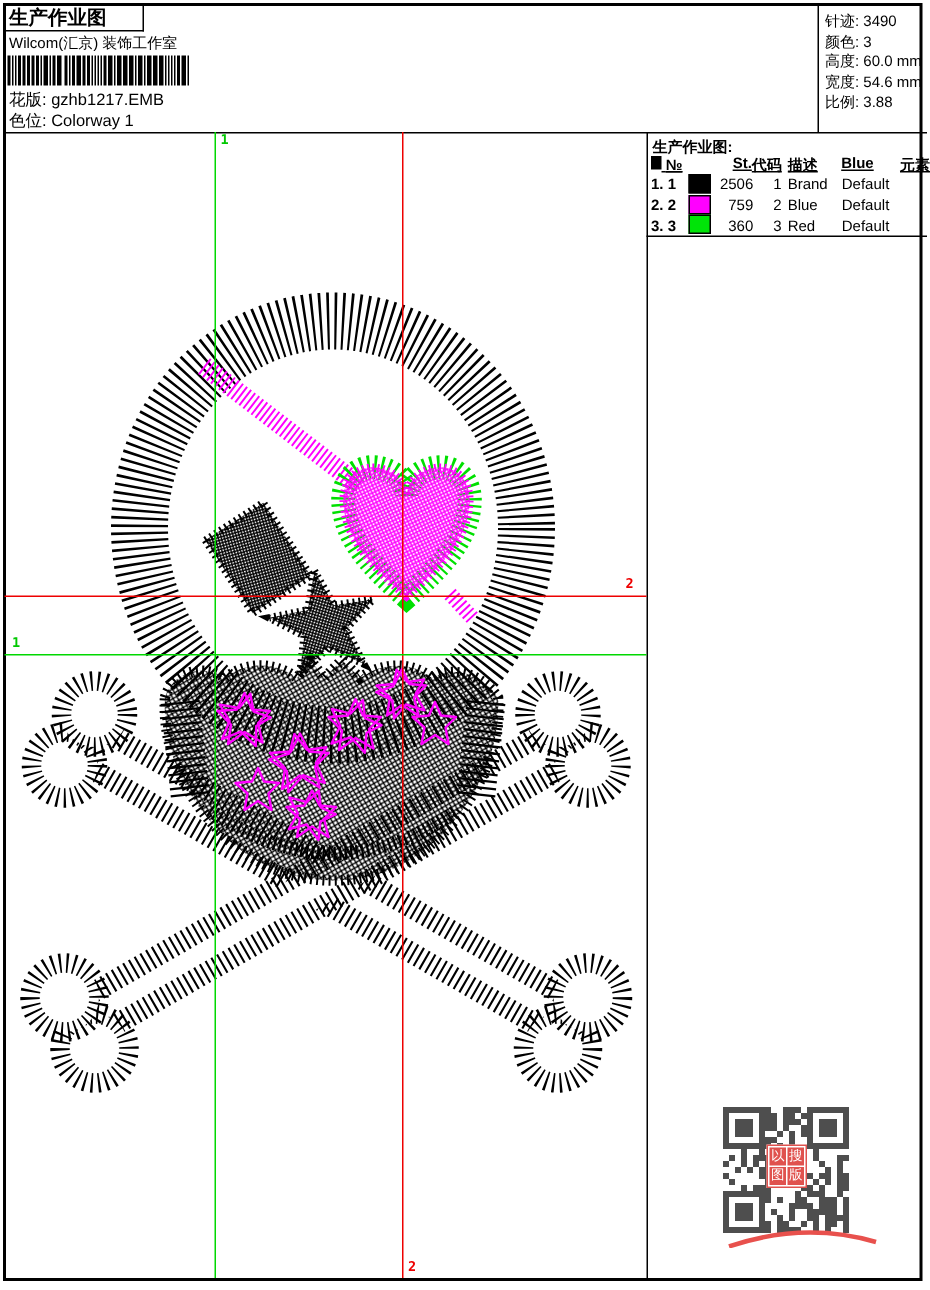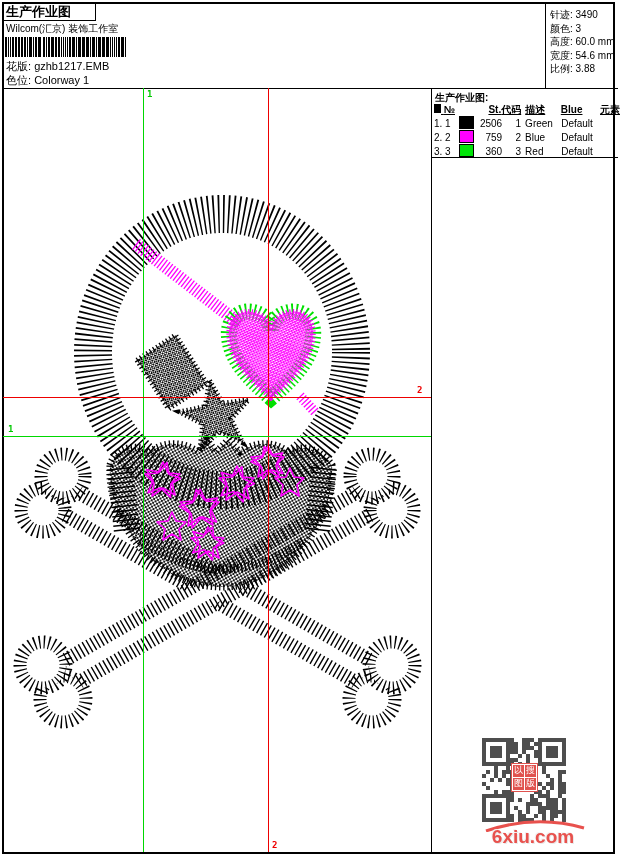--- a/index.html
+++ b/index.html
@@ -16,21 +16,21 @@
   .meta2{position:absolute;left:6px;top:73px;font-size:11px;}
   .hdr-divider{position:absolute;left:2px;top:88px;width:616px;height:1px;background:#000;}
   .infobox{position:absolute;left:545px;top:4px;width:71px;height:84px;border-left:1px solid #000;padding:4px 0 0 4px;box-sizing:border-box;}
   .infobox div{font-size:10px;line-height:13.5px;white-space:nowrap;}
   
   .sidebar-line{position:absolute;left:431px;top:88px;width:1px;height:764px;background:#000;}
   .seq-box-bottom{position:absolute;left:431px;top:157px;width:187px;height:1px;background:#000;}
   .seq-title{position:absolute;left:435px;top:91px;font-size:10px;font-weight:bold;}
   .seq-table{position:absolute;left:434px;top:103px;width:184px;font-size:10px;}
   .seq-row{display:flex;align-items:center;height:13.8px;white-space:nowrap;}
-  .c-idx{width:26px;}
+  .c-idx{width:26px;font-weight:bold;}
   .c-sw{width:18px;}
   .c-st{width:28px;text-align:right;}
   .c-code{width:20px;text-align:right;}
   .c-desc{width:36px;padding-left:4px;}
   .c-brand{width:42px;padding-left:2px;}
   .c-el{width:18px;}
   .seq-head span{font-weight:bold;text-decoration:underline;}
   .seq-head .c-idx b{display:inline-block;width:7px;height:9px;background:#000;}
   .swatch{display:inline-block;width:13px;height:11px;border:1px solid #000;}
   
@@ -91,21 +91,21 @@
       <span class="c-code">代码</span>
       <span class="c-desc">描述</span>
       <span class="c-brand">Blue</span>
       <span class="c-el">元素</span>
     </div>
     <div class="seq-row">
       <span class="c-idx">1. 1</span>
       <span class="c-sw"><span class="swatch" style="background-color: rgb(0, 0, 0);"></span></span>
       <span class="c-st">2506</span>
       <span class="c-code">1</span>
-      <span class="c-desc">Green</span>
+      <span class="c-desc">Brand</span>
       <span class="c-brand">Default</span>
       <span class="c-el"></span>
     </div>
     <div class="seq-row">
       <span class="c-idx">2. 2</span>
       <span class="c-sw"><span class="swatch" style="background-color: rgb(255, 0, 255);"></span></span>
       <span class="c-st">759</span>
       <span class="c-code">2</span>
       <span class="c-desc">Blue</span>
       <span class="c-brand">Default</span>
@@ -359,14 +359,13 @@
     </div>
   <div class="stamp">
     <span>以</span>
     <span>搜</span>
     <span>图</span>
     <span>版</span>
   </div>
   <svg class="wm-swoosh" width="110" height="14">
     <path d="M8,13 Q58,-4 106,10" fill="none" stroke="#e8514d" stroke-width="3"></path>
   </svg>
-  <div class="wm">6xiu.com</div>
 </div>
 
 </body></html>

